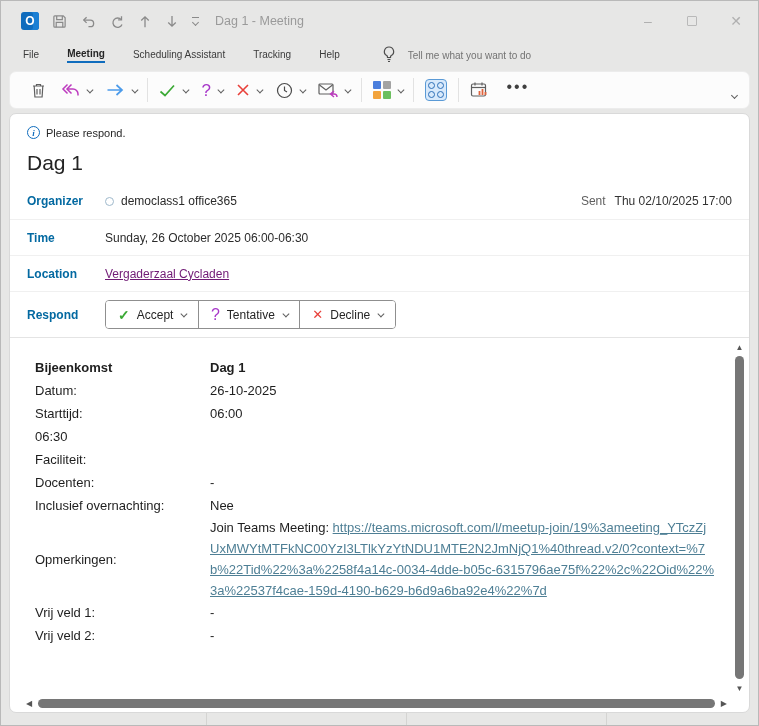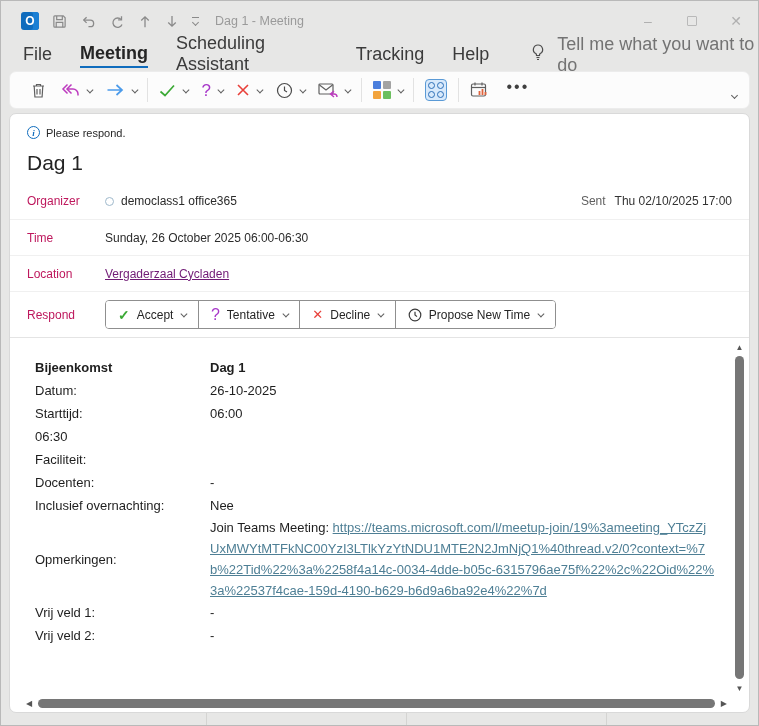--- a/index.html
+++ b/index.html
@@ -15,21 +15,21 @@
   .qat svg { display:block; }
   .qat-chev { display:flex; flex-direction:column; align-items:center; }
   .qat-chev .bar { width:7px; border-top:1.5px solid #8a8a8a; margin-bottom:2px; }
   .chev { width:5px; height:5px; border-right:1.3px solid #6b6b6b; border-bottom:1.3px solid #6b6b6b; transform:rotate(45deg); display:inline-block; }
   .win-title { color:#9a9a9a; font-size:12.5px; margin-left:16px; }
   .win-controls { margin-left:auto; display:flex; align-items:center; height:100%; }
   .win-btn { width:44px; height:100%; display:flex; align-items:center; justify-content:center; color:#b0b0b0; font-size:14px; }
   .max-box { width:10px; height:10px; border:1.3px solid #b9b9b9; border-radius:1px; }
 
   
-  .menubar { height:28px; display:flex; align-items:center; padding-left:22px; gap:28px; flex:0 0 auto; font-size:18px; color:#3b3b3b; }
+  .menubar { height:28px; display:flex; align-items:center; padding-left:22px; gap:28px; flex:0 0 auto; font-size:10px; color:#3b3b3b; }
   .menu-item { padding-bottom:2px; cursor:default; }
   .menu-item.active { font-weight:700; color:#252525; border-bottom:2.5px solid #0f6cbd; }
   .tellme { display:flex; align-items:center; gap:12px; margin-left:14px; color:#737373; }
 
   
   .ribbon { margin:2px 8px 4px 8px; height:38px; background:#fcfcfc; border:1px solid #ececec; border-radius:7px; display:flex; align-items:center; padding:0 14px; position:relative; flex:0 0 auto; }
   .rb { display:flex; align-items:center; gap:4px; padding:0 7px; height:28px; }
   .rb svg { display:block; }
   .rb .glyph { font-size:17px; line-height:1; }
   .rsep { width:1px; height:24px; background:#e2e2e2; margin:0 4px; }
@@ -43,21 +43,21 @@
   .appsgrid i { border:1.5px solid #2c6fb7; border-radius:50%; }
 
   
   .content { margin:0 8px; height:600px; background:#ffffff; border:1px solid #d9d9d9; border-radius:7px; display:flex; flex-direction:column; overflow:hidden; flex:0 0 auto; }
   .infobar { display:flex; align-items:center; gap:6px; padding:12px 17px 0; font-size:11px; color:#272727; }
   .info-i { width:13px; height:13px; border:1.3px solid #0f6cbd; border-radius:50%; color:#0f6cbd; font-size:9px; font-style:italic; font-weight:700; display:flex; align-items:center; justify-content:center; font-family:"Liberation Serif", serif; }
   .subject { padding:12px 17px 8px; font-size:21px; color:#242424; }
 
   .frow { display:flex; align-items:center; min-height:36px; padding:0 17px; font-size:12px; }
   .frow + .frow { border-top:1px solid #f0f0f0; }
-  .flabel { width:78px; color:#be185d; flex:0 0 auto; }
+  .flabel { width:78px; color:#0369a1; flex:0 0 auto;font-weight:bold; }
   .fvalue { color:#2b2b2b; display:flex; align-items:center; gap:7px; }
   .presence { width:9px; height:9px; border:1.3px solid #9fb9cc; border-radius:50%; }
   .sent { margin-left:auto; display:flex; gap:9px; font-size:12px; }
   .sent .sl { color:#5f5f5f; } .sent .sv { color:#333; }
   .loc-link { color:#701a75; text-decoration:underline; cursor:pointer; }
 
   .frow.respond { min-height:46px; }
   .rgroup { display:flex; border:1px solid #8f8f8f; border-radius:4px; overflow:hidden; }
   .rbtn { display:flex; align-items:center; gap:7px; padding:0 12px; height:27px; background:#fff; font-size:12px; color:#252525; cursor:pointer; }
   .rbtn + .rbtn { border-left:1px solid #8f8f8f; }
@@ -292,30 +292,20 @@
         <span class="rbtn">
           <span class="ic-q">?</span>
           <span>Tentative</span>
           <span class="dd"></span>
         </span>
         <span class="rbtn">
           <span class="ic-x">✕</span>
           <span>Decline</span>
           <span class="dd"></span>
         </span>
-        <span class="rbtn">
-          <span>
-            <svg width="14" height="14" viewBox="0 0 14 14" fill="none" stroke="#3c3c3c" stroke-width="1.2" style="display:block;">
-              <circle cx="7" cy="7" r="5.8"></circle>
-                <path d="M7 3.8 V7 L9 8.6"></path>
-            </svg>
-          </span>
-          <span>Propose New Time</span>
-          <span class="dd"></span>
-        </span>
       </span>
     </div>
 
     <div class="mailbody">
       <div class="bodyinner">
 
         <div class="brow bold">
           <span class="blabel">Bijeenkomst</span>
           <span class="bvalue">Dag 1</span>
         </div>

